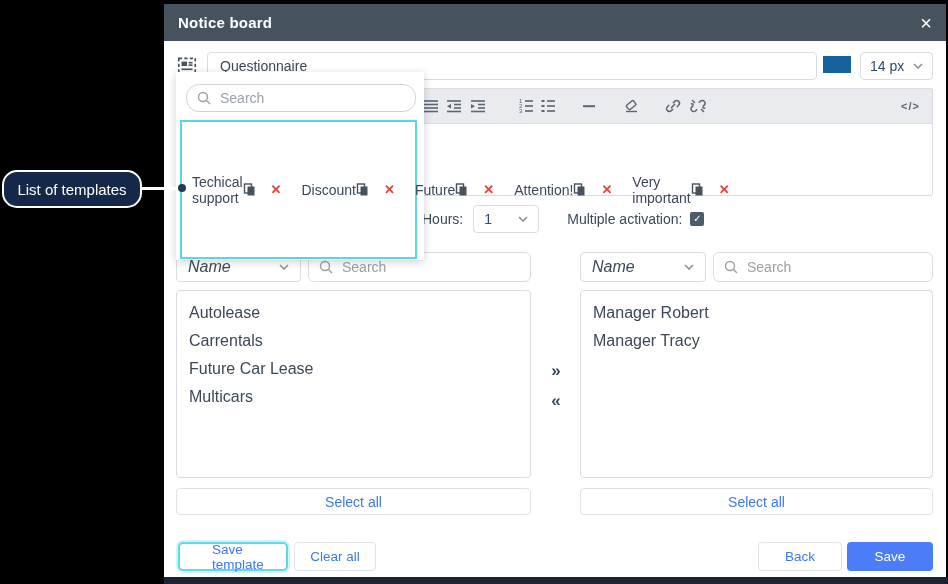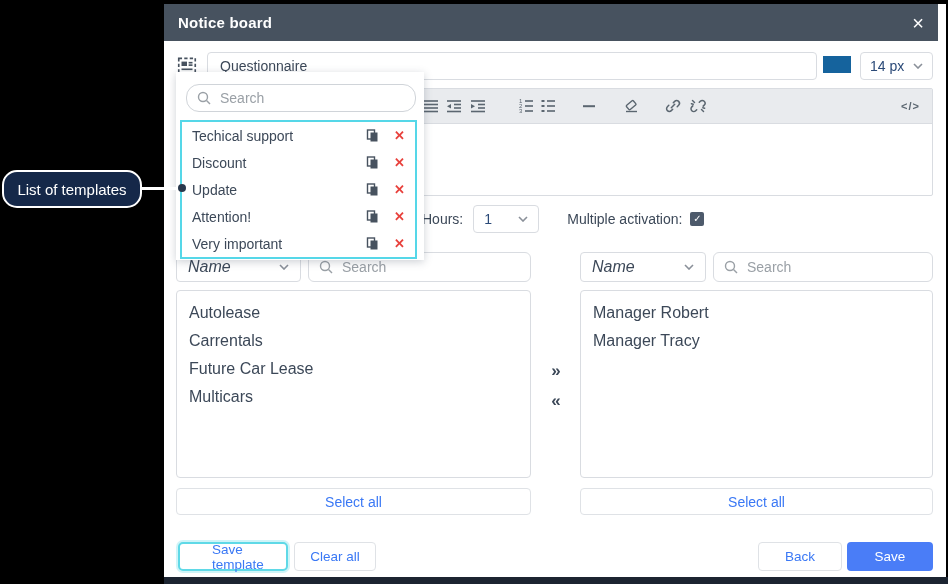--- a/index.html
+++ b/index.html
@@ -2,21 +2,21 @@
 <html><head>
 <meta charset="utf-8">
 <style>
   html,body{margin:0;padding:0;background:#000;}
   body{font-family:"Liberation Sans",sans-serif;}
   .stage{position:relative;width:948px;height:584px;background:#000;overflow:hidden;}
   .dialog{position:absolute;left:164px;top:4px;width:782px;height:573px;background:#fff;}
   .bottom-strip{position:absolute;left:164px;top:577px;width:784px;height:7px;background:#1c2431;}
 
   
-  .hdr{position:absolute;left:0;top:0;right:8px;height:37px;background:#47525f;display:flex;align-items:center;padding:0 14px;box-sizing:border-box;}
+  .hdr{position:absolute;left:0;top:0;right:0;height:37px;background:#47525f;display:flex;align-items:center;padding:0 14px;box-sizing:border-box;}
   .hdr-title{color:#fff;font-size:15px;font-weight:700;letter-spacing:.2px;}
   .hdr-close{margin-left:auto;color:#fff;font-size:20px;line-height:20px;cursor:pointer;}
 
   
   .tpl-icon{position:absolute;left:12px;top:51px;width:22px;height:22px;}
   .q-input{position:absolute;left:43px;top:48px;width:610px;height:28px;border:1px solid #d9dce1;border-radius:4px;padding:0 12px;font-size:14px;color:#3c4858;box-sizing:border-box;font-family:inherit;outline:none;}
   .swatch{position:absolute;left:659px;top:52px;width:28px;height:17px;background:#15639d;cursor:pointer;}
   .fontsize{position:absolute;left:696px;top:48px;width:73px;height:28px;border:1px solid #d9dce1;border-radius:4px;display:flex;align-items:center;justify-content:space-between;padding:0 9px;box-sizing:border-box;color:#2b4a78;font-size:14px;cursor:pointer;background:#fff;}
 
   
@@ -32,21 +32,21 @@
   .lbl{font-size:14px;color:#3c4858;}
   .hours-select{margin-left:10px;width:66px;height:28px;border:1px solid #d9dce1;border-radius:4px;display:flex;align-items:center;justify-content:space-between;padding:0 10px;box-sizing:border-box;color:#2b4a78;font-size:14px;cursor:pointer;background:#fff;}
   .act-lbl{margin-left:28px;}
   .checkbox{margin-left:8px;width:14px;height:14px;background:#4d5a6b;border-radius:2px;color:#fff;font-size:10px;line-height:14px;text-align:center;cursor:pointer;}
 
   
   .overlay{position:absolute;left:12px;top:68px;width:248px;height:188px;background:#fff;box-shadow:0 2px 8px rgba(60,70,90,.25);z-index:5;box-sizing:border-box;}
   .ov-search{position:absolute;left:10px;top:12px;width:230px;height:28px;border:1px solid #d0d4d9;border-radius:13px;display:flex;align-items:center;padding:0 10px;box-sizing:border-box;background:#fff;}
   .ov-search input,.sbox input{border:none;outline:none;flex:1;min-width:0;font-size:14px;color:#3c4858;font-family:inherit;margin-left:7px;background:transparent;}
   .ov-search input::placeholder,.sbox input::placeholder{color:#9aa0a6;}
-  .tpl-list{position:absolute;left:4px;top:48px;width:237px;height:139px;border:2px solid #55d7e8;box-sizing:border-box;background:#fff;display:flex;flex-direction:column;}
+  .tpl-list{position:absolute;left:4px;top:48px;width:237px;height:139px;border:2px solid #55d7e8;box-sizing:border-box;background:#fff;display:flex;flex-direction:row;}
   .tpl-row{flex:1;display:flex;align-items:center;padding:0 10px;}
   .tpl-label{font-size:14px;color:#3c4858;flex:1;cursor:pointer;}
   .tpl-copy{cursor:pointer;display:flex;align-items:center;}
   .tpl-del{margin-left:15px;color:#e8413c;font-size:13px;font-weight:700;cursor:pointer;}
 
   
   .callout{position:absolute;left:2px;top:170px;width:140px;height:38px;background:#152849;border:2px solid #fff;border-radius:15px;display:flex;align-items:center;justify-content:center;color:#fff;font-size:15px;z-index:10;box-sizing:border-box;}
   .connector{position:absolute;left:142px;top:187px;width:38px;height:3px;background:#fff;z-index:10;}
   .connector-dot{position:absolute;left:178px;top:184px;width:8px;height:8px;border-radius:50%;background:#29384c;z-index:11;}
 
@@ -241,21 +241,21 @@
           <span class="tpl-label">Discount</span>
           <span class="tpl-copy">
               <svg width="13" height="13" viewBox="0 0 13 13">
                 <rect x="1.5" y="1" width="7" height="9" fill="none" stroke="#47525f" stroke-width="1.4"></rect>
                 <rect x="4.5" y="3.5" width="7" height="9" fill="#47525f"></rect>
               </svg>
             </span>
           <span class="tpl-del">✕</span>
         </div>
         <div class="tpl-row">
-          <span class="tpl-label">Update</span>
+          <span class="tpl-label">Future</span>
           <span class="tpl-copy">
               <svg width="13" height="13" viewBox="0 0 13 13">
                 <rect x="1.5" y="1" width="7" height="9" fill="none" stroke="#47525f" stroke-width="1.4"></rect>
                 <rect x="4.5" y="3.5" width="7" height="9" fill="#47525f"></rect>
               </svg>
             </span>
           <span class="tpl-del">✕</span>
         </div>
         <div class="tpl-row">
           <span class="tpl-label">Attention!</span>

